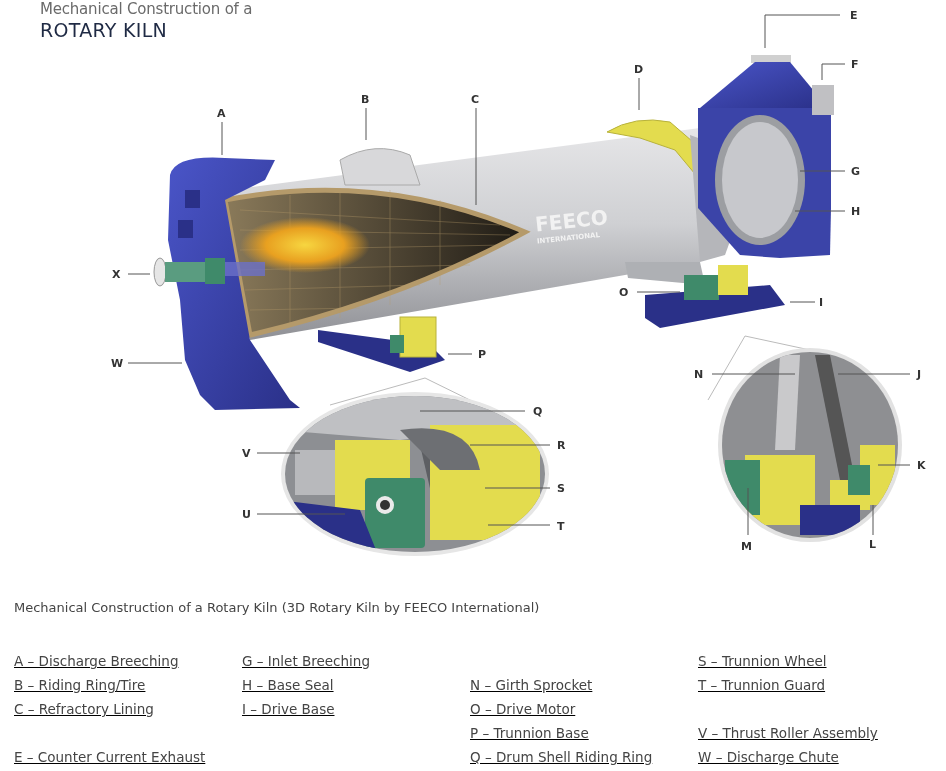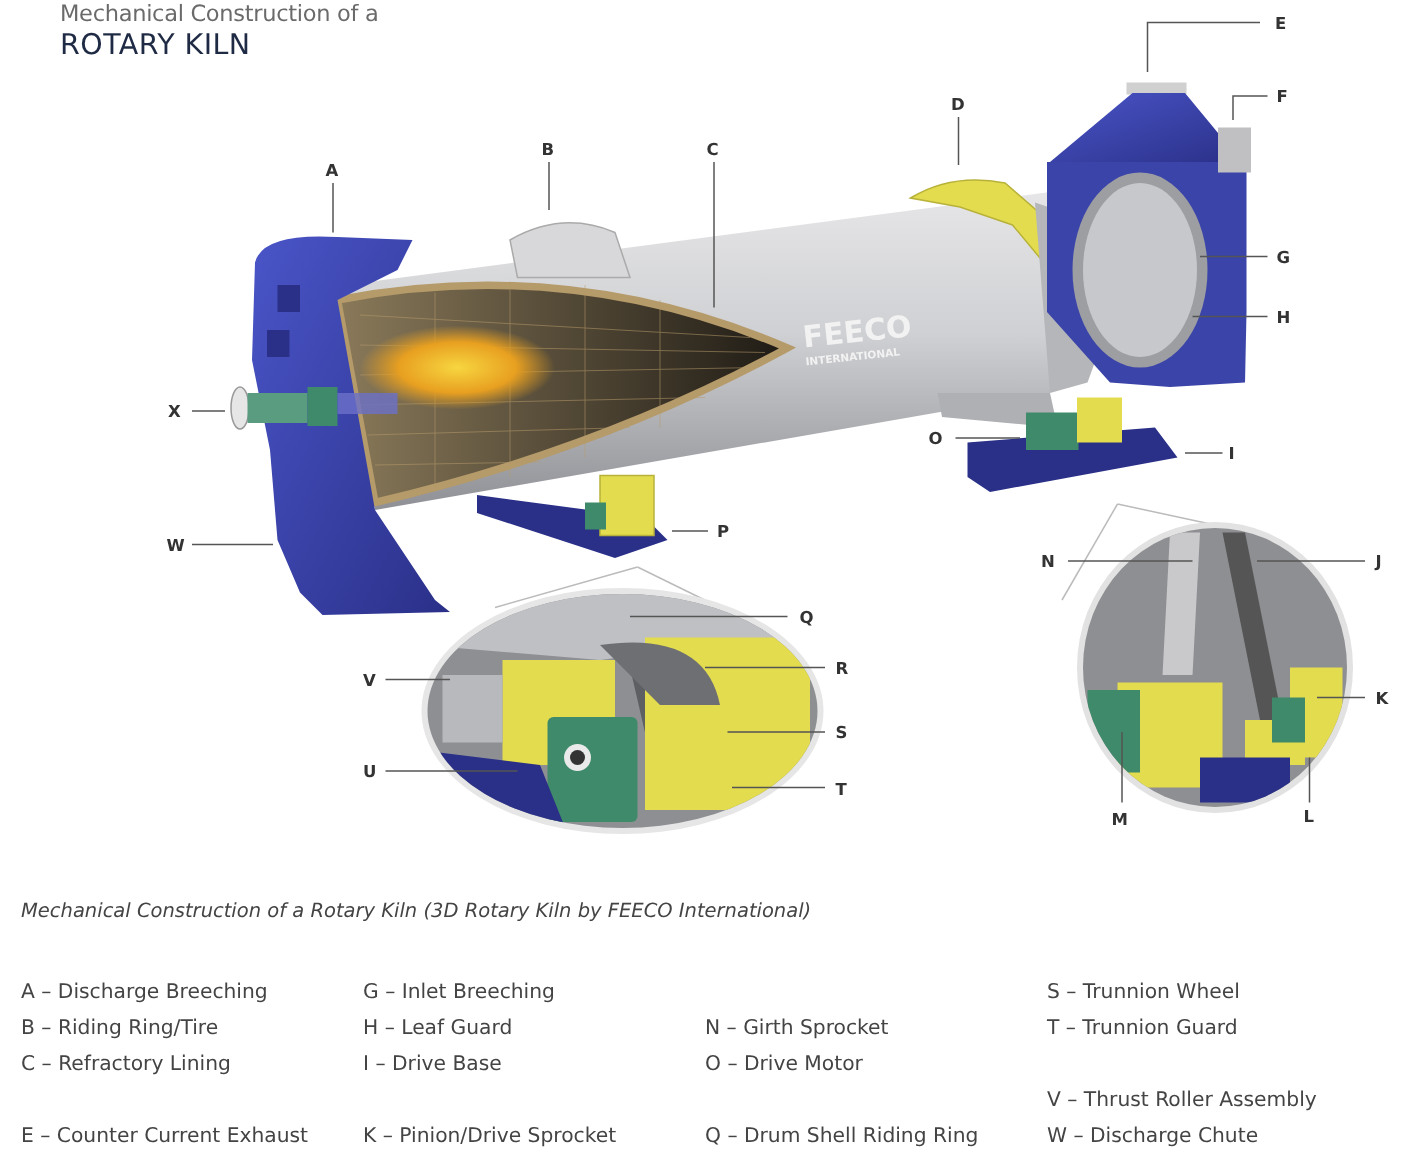--- a/index.html
+++ b/index.html
@@ -1,22 +1,22 @@
 <!DOCTYPE html>
 <html><head>
 <meta charset="utf-8">
 <style>
   html, body { margin:0; padding:0; background:#ffffff; }
   body { width:946px; height:771px; position:relative; overflow:hidden; font-family:"DejaVu Sans", sans-serif; }
   .title-1 { position:absolute; left:40px; top:0px; font-size:15px; color:#6a6a6a; letter-spacing:-0.2px;text-align:right; }
   .title-2 { position:absolute; left:40px; top:19px; font-size:19px; font-weight:normal; color:#1f2a44; letter-spacing:0.3px; }
   svg.diagram { position:absolute; left:0; top:0; }
   .lbl { font-family:"DejaVu Sans", sans-serif; font-size:11px; font-weight:bold; fill:#333; }
-  .caption { position:absolute; left:14px; top:600px; font-size:13px; font-style:italic; color:#444; }
-  .legend { position:absolute; left:14px; top:652px; width:930px; display:grid; grid-template-columns:228px 228px 228px 228px; row-gap:6px; }
+  .caption { position:absolute; left:14px; top:600px; font-size:13px; color:#444; }
+  .legend { position:absolute; left:14px; top:652px; width:930px; display:grid; grid-template-columns:228px 228px 228px 228px; row-gap:6px;text-decoration:underline; }
   .legend-item { font-size:13.5px; color:#444; height:18px; line-height:18px; white-space:nowrap; }
 </style>
 </head>
 <body>
 
 <div class="title-1">Mechanical Construction of a</div>
 <div class="title-2">ROTARY KILN</div>
 
 <svg class="diagram" width="946" height="590" viewBox="0 0 946 590">
   <defs>
@@ -206,25 +206,25 @@
 
 <div class="caption">Mechanical Construction of a Rotary Kiln (3D Rotary Kiln by FEECO International)</div>
 
 <div class="legend">
   <div class="legend-item" style="grid-column:1;grid-row:1">A – Discharge Breeching</div>
   <div class="legend-item" style="grid-column:1;grid-row:2">B – Riding Ring/Tire</div>
   <div class="legend-item" style="grid-column:1;grid-row:3">C – Refractory Lining</div>
   <div class="legend-item" style="grid-column:1;grid-row:5">E – Counter Current Exhaust</div>
 
   <div class="legend-item" style="grid-column:2;grid-row:1">G – Inlet Breeching</div>
-  <div class="legend-item" style="grid-column:2;grid-row:2">H – Leaf Guard</div>
+  <div class="legend-item" style="grid-column:2;grid-row:2">H – Base Seal</div>
   <div class="legend-item" style="grid-column:2;grid-row:3">I – Drive Base</div>
-  <div class="legend-item" style="grid-column:2;grid-row:5">K – Pinion/Drive Sprocket</div>
 
   <div class="legend-item" style="grid-column:3;grid-row:3">O – Drive Motor</div>
   <div class="legend-item" style="grid-column:3;grid-row:2">N – Girth Sprocket</div>
+  <div class="legend-item" style="grid-column:3;grid-row:4">P – Trunnion Base</div>
   <div class="legend-item" style="grid-column:3;grid-row:5">Q – Drum Shell Riding Ring</div>
 
   <div class="legend-item" style="grid-column:4;grid-row:1">S – Trunnion Wheel</div>
   <div class="legend-item" style="grid-column:4;grid-row:2">T – Trunnion Guard</div>
   <div class="legend-item" style="grid-column:4;grid-row:4">V – Thrust Roller Assembly</div>
   <div class="legend-item" style="grid-column:4;grid-row:5">W – Discharge Chute</div>
 </div>
 
 </body></html>

